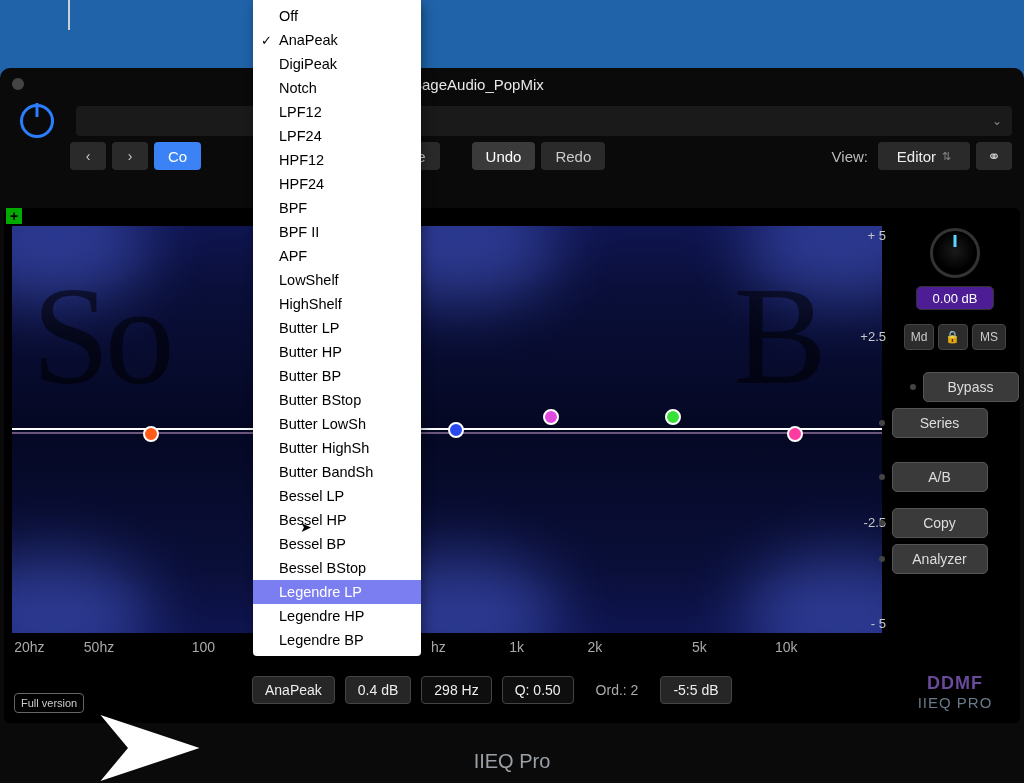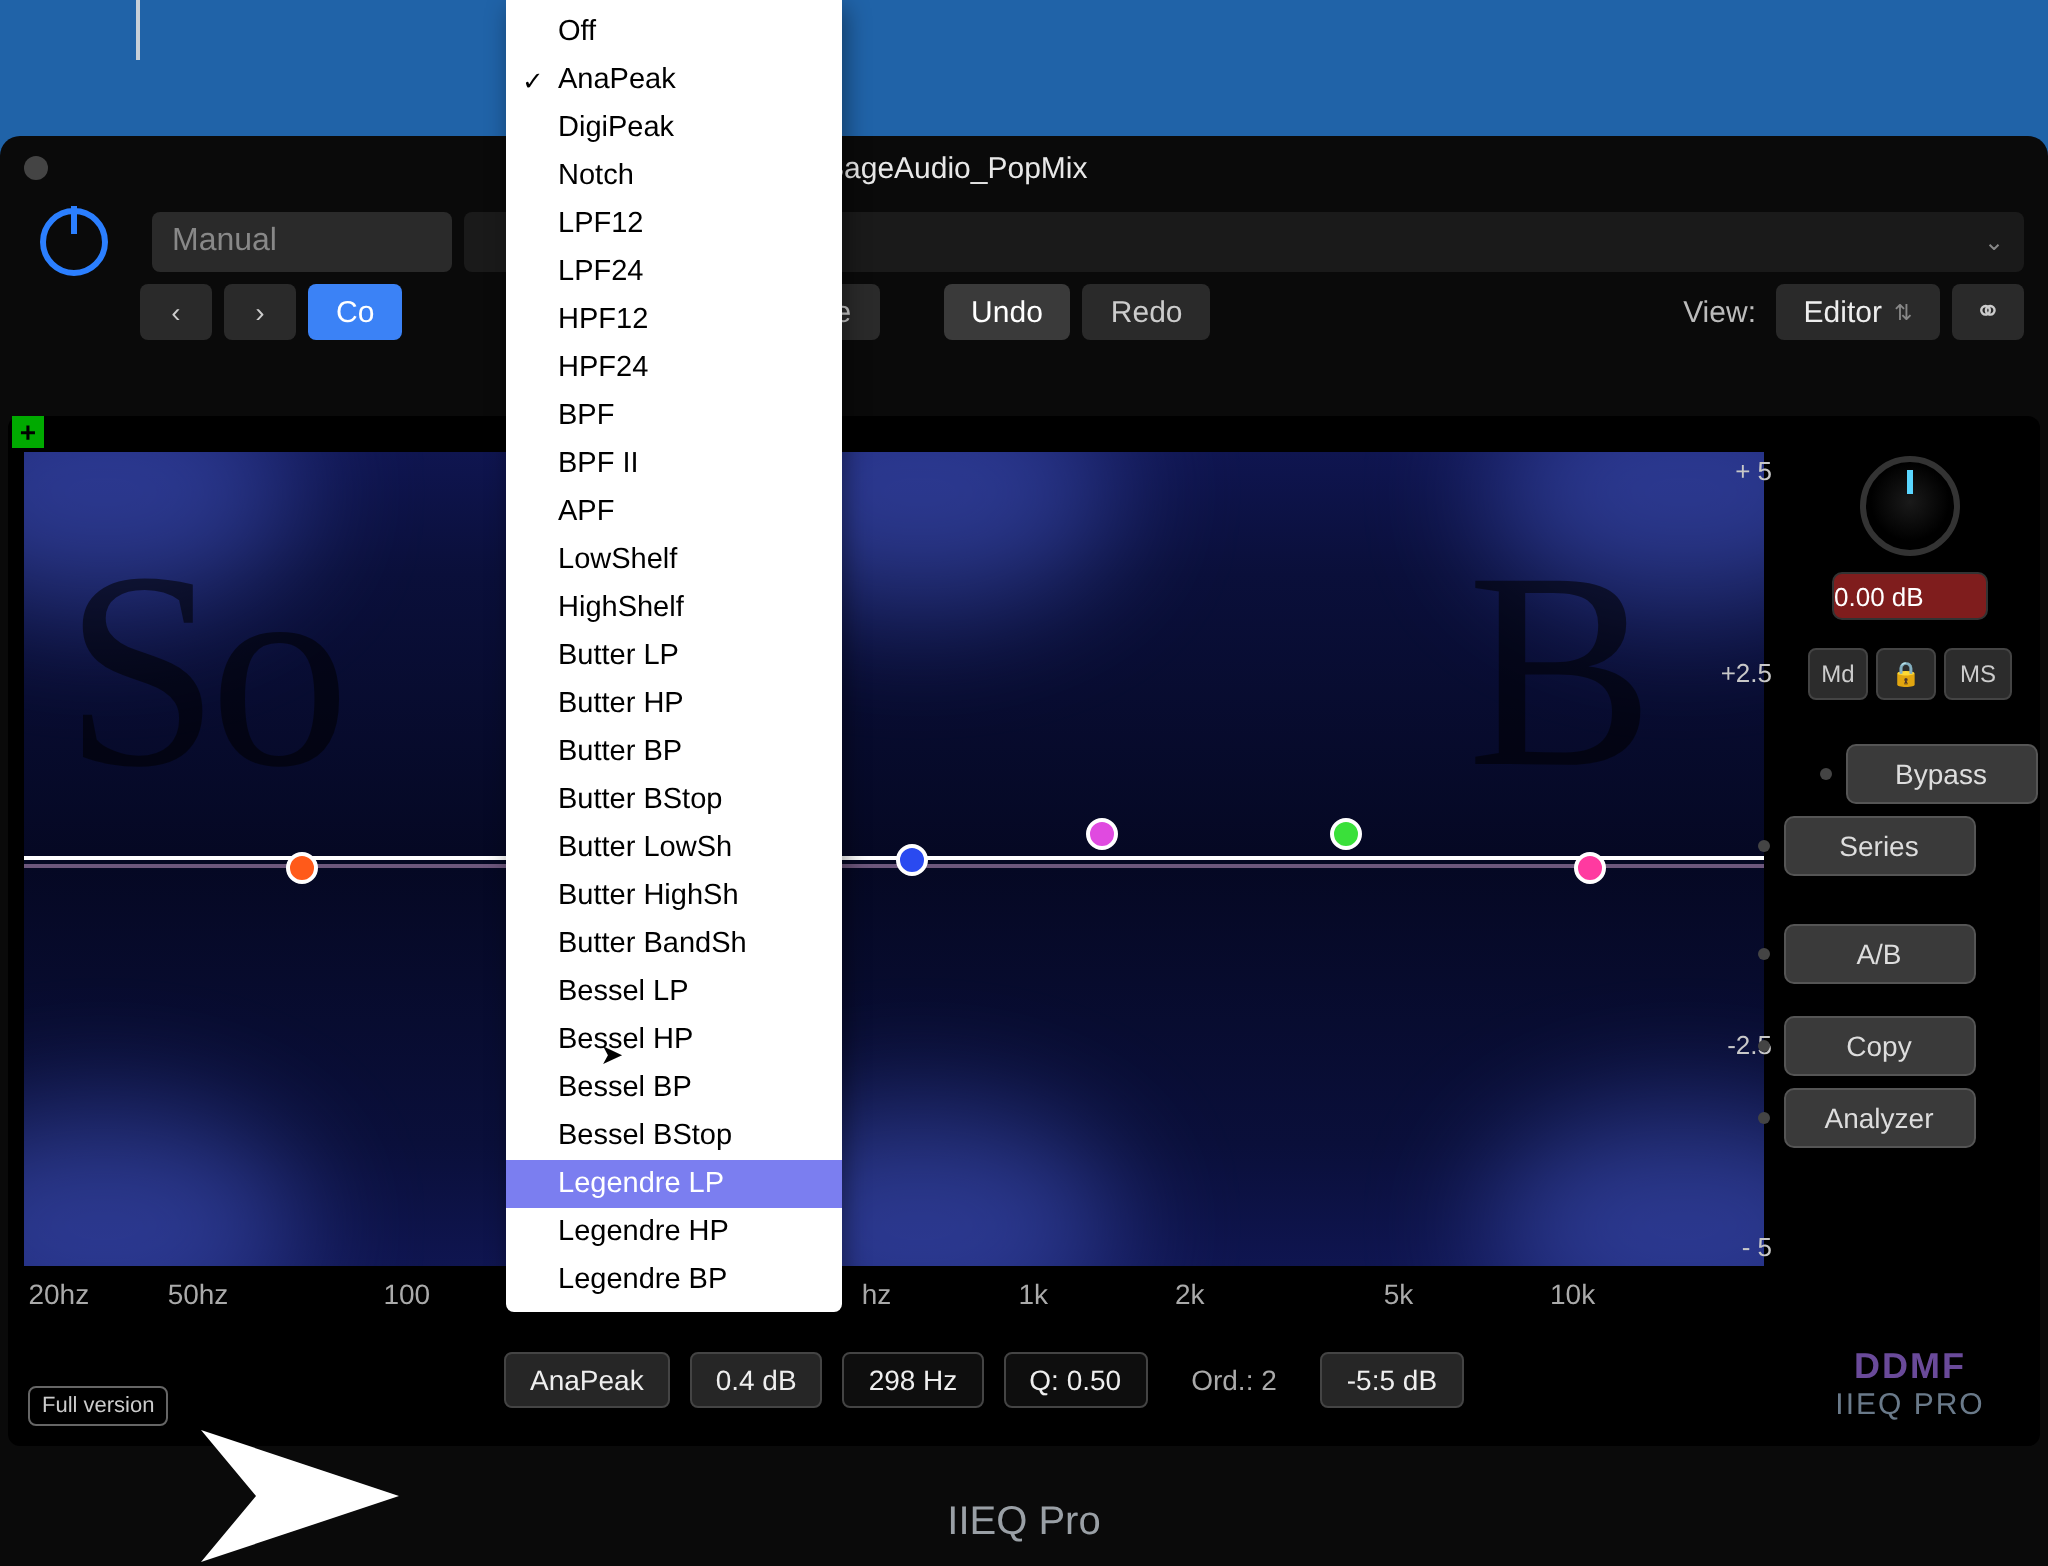--- a/index.html
+++ b/index.html
@@ -20,21 +20,21 @@
   .manual-drop { width: 150px; height: 30px; background: #2a2a2a; border-radius: 4px; color: #888; display: flex; align-items: center; padding: 0 10px; font-size: 16px; }
   .drop-placeholder { flex: 1 1 auto; width: 200px; height: 30px; background: #1a1a1a; border-radius: 4px; display: flex; align-items: center; justify-content: flex-end; padding-right: 10px; }
   .chev-down { color: #888; font-size: 12px; }
 
   .nav-btn { width: 36px; height: 28px; background: #2a2a2a; border-radius: 4px; color: #ccc; display: flex; align-items: center; justify-content: center; font-size: 14px; }
   .tb-btn { height: 28px; padding: 0 14px; background: #2a2a2a; border-radius: 4px; color: #ccc; display: flex; align-items: center; font-size: 15px; }
   .tb-btn.primary { background: #3b82f6; color: #fff; }
   .tb-btn.emph { background: #3a3a3a; color: #fff; }
   .tb-spacer { flex: 1; }
   .view-label { color: #bbb; font-size: 15px; margin-right: 4px; }
-  .view-drop { height: 28px; width: 82px; background: #2a2a2a; border-radius: 4px; color: #eee; display: flex; align-items: center; justify-content: center; gap: 6px; font-size: 15px; }
+  .view-drop { height: 28px; width: 92px; background: #2a2a2a; border-radius: 4px; color: #eee; display: flex; align-items: center; justify-content: center; gap: 6px; font-size: 15px; }
   .link-btn { width: 36px; height: 28px; background: #2a2a2a; border-radius: 4px; color: #ccc; display: flex; align-items: center; justify-content: center; font-size: 16px; }
 
   .plugin-body { position: absolute; left: 4px; right: 4px; top: 140px; bottom: 60px; background: #000; border-radius: 6px; display: flex; }
   
   .eq-area { flex: 1; position: relative; }
   .add-band { position: absolute; left: 2px; top: 0; width: 16px; height: 16px; background: #0a0; color: #000; font-size: 14px; font-weight: bold; display: flex; align-items: center; justify-content: center; }
   
   .eq-canvas { position: absolute; left: 8px; right: 8px; top: 18px; bottom: 90px; 
     background: linear-gradient(180deg, #0f1550 0%, #0a0f3a 15%, #050823 50%, #0a0f3a 85%, #0f1550 100%);
     overflow: hidden; }
@@ -62,21 +62,21 @@
   .band-params { position: absolute; left: 8px; right: 8px; bottom: 16px; height: 34px; display: flex; gap: 10px; align-items: center; }
   .param-box { height: 28px; padding: 0 12px; background: #262626; border-radius: 4px; border: 1px solid #444; color: #eee; display: flex; align-items: center; font-size: 14px; }
   .param-box.dark { background: #0e0e0e; }
   .param-box.noborder { border: none; background: transparent; color: #aaa; }
 
   .full-version { position: absolute; left: 10px; bottom: 10px; color: #ccc; font-size: 11px; border: 1px solid #666; padding: 3px 6px; border-radius: 4px; }
 
   .side-panel { width: 130px; padding: 10px 8px 0 8px; display: flex; flex-direction: column; align-items: center; gap: 8px; }
   .gain-knob { width: 50px; height: 50px; border-radius: 50%; background: radial-gradient(circle at 50% 45%, #1a1a1a 0%, #000 60%); border: 3px solid #333; position: relative; margin-top: 10px; }
   .gain-knob::before { content: ""; position: absolute; left: 50%; top: 4px; width: 3px; height: 12px; background: #5ad6ff; transform: translateX(-50%); }
-  .gain-readout { width: 78px; height: 24px; background: #7f1d1d; border: 1px solid #333; border-radius: 5px; color: #fff; display: flex; align-items: center; font-size: 13px; }
+  .gain-readout { width: 78px; height: 24px; background: #4c1d95; border: 1px solid #333; border-radius: 5px; color: #fff; display: flex; align-items: center; justify-content: center; font-size: 13px; }
   
   .ms-row { display: flex; gap: 4px; margin-top: 6px; }
   .ms-btn { width: 30px; height: 26px; background: #2c2c2c; border: 1px solid #444; border-radius: 4px; color: #ccc; display: flex; align-items: center; justify-content: center; font-size: 12px; }
   .ms-btn.wide { width: 34px; }
   
   .side-btn { width: 96px; height: 30px; background: #3a3a3a; border: 1px solid #555; border-radius: 5px; color: #ddd; display: flex; align-items: center; justify-content: center; font-size: 14px; position: relative; }
   .led-dot { position: absolute; left: -14px; width: 6px; height: 6px; border-radius: 50%; background: #444; }
   
   .brand { margin-top: auto; margin-bottom: 12px; text-align: center; }
   .brand-line1 { color: #6a4a9a; font-size: 18px; font-weight: 600; letter-spacing: 1px; }
@@ -106,23 +106,20 @@
 
   <div class="titlebar">
     <div class="traffic-dot"></div>
     <div class="title">SageAudio_PopMix</div>
   </div>
 
   <div class="toolbar">
     <div class="toolbar-row">
       <div class="power-btn">
         <div class="power-icon"></div>
-      </div>
-      <div class="manual-drop">
-        <span>Manual</span>
       </div>
       <div class="drop-placeholder">
         <span class="chev-down">⌄</span>
       </div>
     </div>
     <div class="toolbar-row" style="padding-left:58px;">
       <div class="nav-btn">
         <span>‹</span>
       </div>
       <div class="nav-btn">

